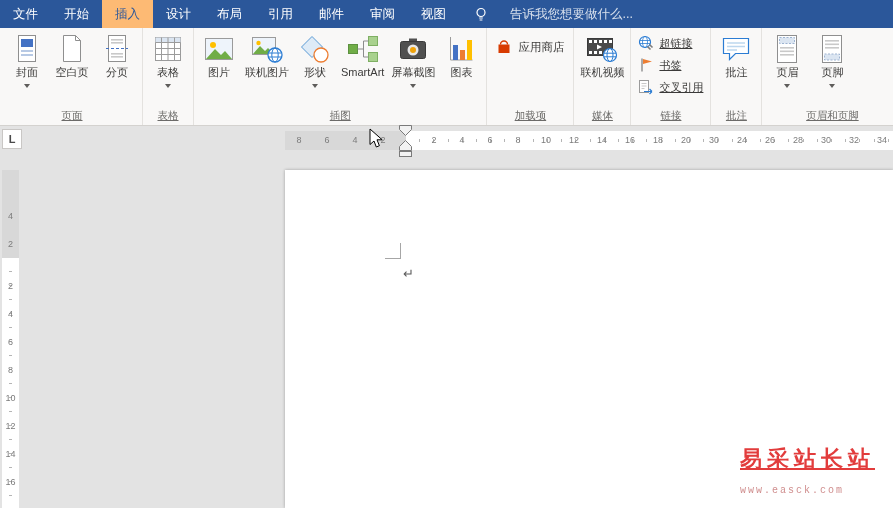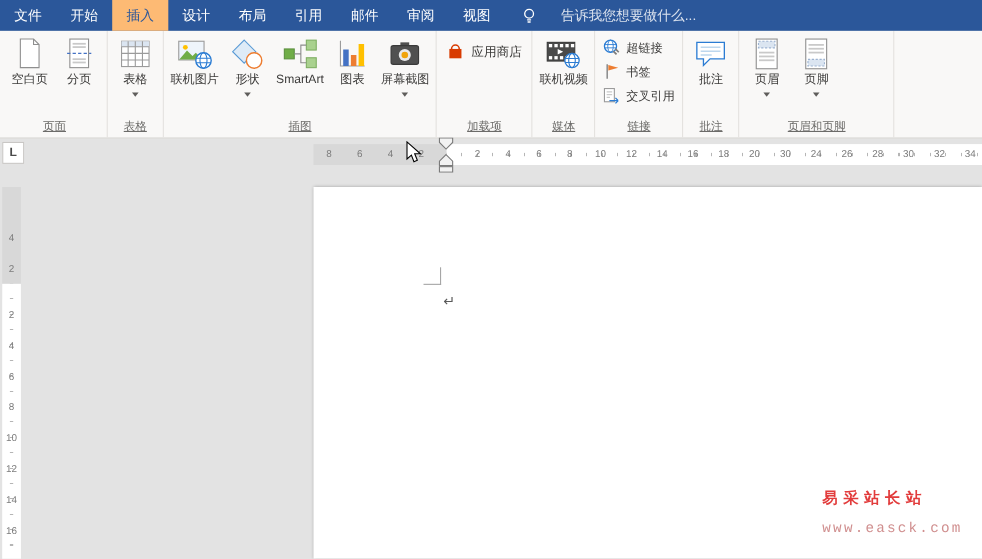--- a/index.html
+++ b/index.html
@@ -20,21 +20,21 @@
   .rgroup-label{height:17px;line-height:15px;text-align:center;font-size:10.5px;color:#6c6b69;white-space:nowrap;padding:0 5px;text-decoration:underline;}
   .btn-lg{display:flex;flex-direction:column;align-items:center;padding:4px 3px 0;min-width:38px;font-size:11px;color:#3b3a39;cursor:default;}
   .btn-lg .ic{height:32px;display:flex;align-items:center;justify-content:center;}
   .btn-label{line-height:15px;white-space:nowrap;}
   .caret{width:0;height:0;border-left:3.5px solid transparent;border-right:3.5px solid transparent;border-top:4px solid #5f5d5b;margin-top:4px;display:inline-block;}
   .caret.inline{margin:0 0 0 5px;}
   .col{display:flex;flex-direction:column;justify-content:flex-start;}
   .col.addins{gap:9px;padding-top:7px;}
   .col.links{gap:4px;padding-top:5px;}
   .btn-md{display:flex;align-items:center;gap:6px;font-size:11.5px;color:#3b3a39;padding:3px 6px;white-space:nowrap;}
-  .btn-sm{display:flex;align-items:center;gap:5px;font-size:11px;color:#3b3a39;padding:1px 4px;white-space:nowrap;}
+  .btn-sm{display:flex;align-items:center;gap:5px;font-size:11px;color:#3b3a39;padding:1px 4px;white-space:nowrap;text-decoration:underline;}
   .ic16{width:16px;height:16px;display:inline-flex;align-items:center;justify-content:center;}
   
   .tabsel{position:absolute;left:2px;top:129px;width:18px;height:18px;background:#fff;border:1px solid #c9c7c5;display:flex;align-items:center;justify-content:center;font-size:11px;font-weight:bold;color:#4a4a4a;z-index:3;}
   .hruler{position:absolute;left:285px;top:131px;height:19px;display:flex;z-index:2;}
   .hr-margin{width:121px;background:#d8d8d8;display:flex;}
   .hr-text{width:487px;background:#fff;display:flex;padding-left:14px;
     background-image:repeating-linear-gradient(to right,transparent 0 13.2px,#b5b5b5 13.2px 14.2px);
     background-size:100% 3px;background-position:0 8px;background-repeat:no-repeat;background-color:#fff;}
   .hr-num{width:28px;text-align:center;font-size:9px;color:#7c7c7c;line-height:19px;}
   .vruler-margin{position:absolute;left:2px;top:170px;width:17px;height:88px;background:#d8d8d8;display:flex;flex-direction:column;justify-content:flex-end;padding-bottom:14px;z-index:2;}
@@ -43,22 +43,22 @@
     background-size:3px 100%;background-position:7px 0;background-repeat:no-repeat;background-color:#fff;}
   .vr-num{height:28px;text-align:center;font-size:9px;color:#7c7c7c;line-height:28px;}
   .indent-markers{position:absolute;left:398px;top:125px;z-index:6;}
   .mouse-cursor{position:absolute;left:369px;top:128px;z-index:50;}
   
   .page{position:absolute;left:285px;top:170px;width:608px;height:338px;background:#fff;box-shadow:0 0 3px rgba(0,0,0,.30);z-index:1;}
   .corner-mark{position:absolute;left:385px;top:243px;width:15px;height:15px;border-right:1px solid #a6a6a6;border-bottom:1px solid #a6a6a6;z-index:2;}
   .pilcrow{position:absolute;left:403px;top:266px;font-size:13px;color:#5a5a5a;z-index:2;}
   
   .wm{position:absolute;right:18px;top:444px;z-index:3;text-align:left;}
-  .wm-title{font-size:14px;font-weight:bold;color:var(--watermark_title,#e23c3c);letter-spacing:5px;font-family:"Liberation Serif",serif;white-space:nowrap;}
-  .wm-url{margin-top:11px;font-size:13px;color:var(--watermark_url,#d08f8f);letter-spacing:2px;font-family:"Liberation Mono",monospace;white-space:nowrap;}
+  .wm-title{font-size:22px;font-weight:bold;color:var(--watermark_title,#e23c3c);letter-spacing:5px;font-family:"Liberation Serif",serif;white-space:nowrap;text-decoration:underline;}
+  .wm-url{margin-top:11px;font-size:10px;color:var(--watermark_url,#d08f8f);letter-spacing:2px;font-family:"Liberation Mono",monospace;white-space:nowrap;}
 </style>
 </head>
 <body>
 
 <div class="menubar">
   <div class="tab">文件</div>
   <div class="tab">开始</div>
   <div class="tab active">插入</div>
   <div class="tab">设计</div>
   <div class="tab">布局</div>
@@ -77,20 +77,32 @@
   </div>
 </div>
 
 <div class="ribbon">
 
   <div class="rgroup">
     <div class="rgroup-content">
       <div class="btn-lg">
         <span class="ic">
           <svg width="24" height="30" viewBox="0 0 24 30">
+              <rect x="3.5" y="1.5" width="17" height="26" fill="#fff" stroke="#8f8f8f"></rect>
+              <rect x="6" y="5" width="12" height="8" fill="#4472c4"></rect>
+              <rect x="6" y="16" width="12" height="2" fill="#b7c9e4"></rect>
+              <rect x="6" y="20" width="12" height="2" fill="#b7c9e4"></rect>
+            </svg>
+        </span>
+        <span class="btn-label">封面</span>
+        <span class="caret"></span>
+      </div>
+      <div class="btn-lg">
+        <span class="ic">
+          <svg width="24" height="30" viewBox="0 0 24 30">
               <path d="M3.5 1.5 h12 l5 5 v21 h-17 z" fill="#fff" stroke="#8f8f8f"></path>
               <path d="M15.5 1.5 v5 h5" fill="none" stroke="#8f8f8f"></path>
             </svg>
         </span>
         <span class="btn-label">空白页</span>
       </div>
       <div class="btn-lg">
         <span class="ic">
           <svg width="24" height="30" viewBox="0 0 24 30">
               <rect x="3.5" y="1.5" width="17" height="26" fill="#fff" stroke="#8f8f8f"></rect>
@@ -121,20 +133,30 @@
         <span class="caret"></span>
       </div>
     </div>
     <div class="rgroup-label">表格</div>
   </div>
 
   <div class="rgroup">
     <div class="rgroup-content">
       <div class="btn-lg">
         <span class="ic">
+          <svg width="30" height="26" viewBox="0 0 30 26">
+              <rect x="1.5" y="2.5" width="27" height="21" fill="#eef4fb" stroke="#9b9b9b"></rect>
+              <circle cx="9" cy="9" r="3" fill="#ffc000"></circle>
+              <path d="M2 23 l9-10 6 6 4-4 7 8 z" fill="#70ad47"></path>
+            </svg>
+        </span>
+        <span class="btn-label">图片</span>
+      </div>
+      <div class="btn-lg">
+        <span class="ic">
           <svg width="32" height="28" viewBox="0 0 32 28">
               <rect x="1.5" y="2.5" width="23" height="17" fill="#eef4fb" stroke="#9b9b9b"></rect>
               <circle cx="7.5" cy="8" r="2.2" fill="#ffc000"></circle>
               <path d="M2 19 l7-8 5 5 3-3 6 6 z" fill="#70ad47"></path>
               <circle cx="24" cy="20" r="7" fill="#fff" stroke="#2b7cd3" stroke-width="1.3"></circle>
               <ellipse cx="24" cy="20" rx="3.2" ry="7" fill="none" stroke="#2b7cd3"></ellipse>
               <path d="M17.3 18 h13.4 M17.3 22 h13.4" stroke="#2b7cd3" fill="none"></path>
             </svg>
         </span>
         <span class="btn-label">联机图片</span>
@@ -155,40 +177,40 @@
               <rect x="1.5" y="9.5" width="9" height="9" fill="#70ad47" stroke="#5d9140"></rect>
               <rect x="21.5" y="1.5" width="9" height="9" fill="#a9d18e" stroke="#7faf63"></rect>
               <rect x="21.5" y="17.5" width="9" height="9" fill="#a9d18e" stroke="#7faf63"></rect>
               <path d="M10.5 14 h6 M16.5 14 v-8 h5 M16.5 14 v8 h5" fill="none" stroke="#8c8c8c"></path>
             </svg>
         </span>
         <span class="btn-label">SmartArt</span>
       </div>
       <div class="btn-lg">
         <span class="ic">
+          <svg width="30" height="26" viewBox="0 0 30 26">
+              <rect x="11" y="2.5" width="8" height="4" fill="#505050"></rect>
+              <rect x="2.5" y="5.5" width="25" height="17" rx="2" fill="#505050" stroke="#3a3a3a"></rect>
+              <circle cx="15" cy="14" r="5.5" fill="#e8e8e8"></circle>
+              <circle cx="15" cy="14" r="3" fill="#f0a30a"></circle>
+            </svg>
+        </span>
+        <span class="btn-label">屏幕截图</span>
+        <span class="caret"></span>
+      </div>
+      <div class="btn-lg">
+        <span class="ic">
           <svg width="28" height="28" viewBox="0 0 28 28">
               <path d="M3.5 2 v23 h22" fill="none" stroke="#9b9b9b"></path>
               <rect x="6" y="10" width="5" height="15" fill="#4472c4"></rect>
               <rect x="13" y="15" width="5" height="10" fill="#ed7d31"></rect>
               <rect x="20" y="5" width="5" height="20" fill="#ffc000"></rect>
             </svg>
         </span>
         <span class="btn-label">图表</span>
-      </div>
-      <div class="btn-lg">
-        <span class="ic">
-          <svg width="30" height="26" viewBox="0 0 30 26">
-              <rect x="11" y="2.5" width="8" height="4" fill="#505050"></rect>
-              <rect x="2.5" y="5.5" width="25" height="17" rx="2" fill="#505050" stroke="#3a3a3a"></rect>
-              <circle cx="15" cy="14" r="5.5" fill="#e8e8e8"></circle>
-              <circle cx="15" cy="14" r="3" fill="#f0a30a"></circle>
-            </svg>
-        </span>
-        <span class="btn-label">屏幕截图</span>
-        <span class="caret"></span>
       </div>
     </div>
     <div class="rgroup-label">插图</div>
   </div>
 
   <div class="rgroup">
     <div class="rgroup-content">
       <div class="col addins">
         <div class="btn-md">
           <span class="ic16">

